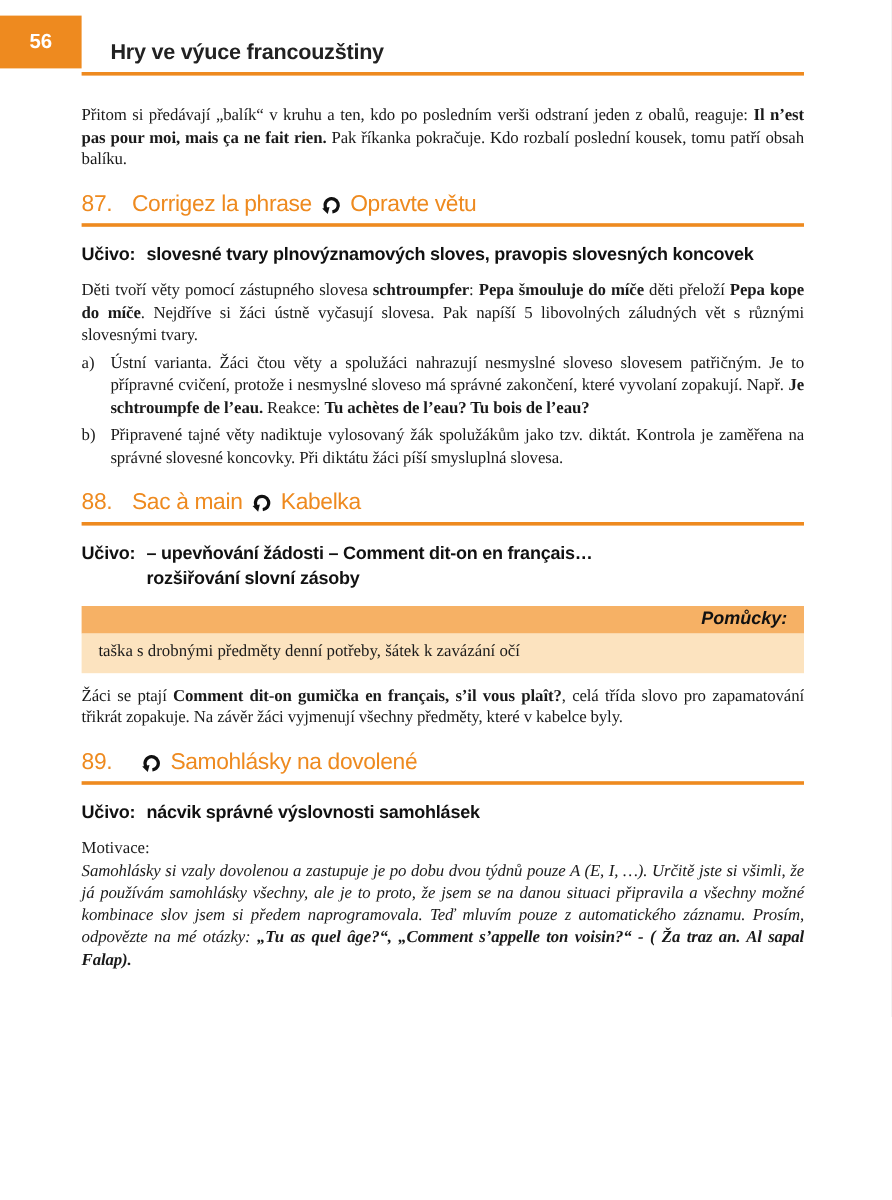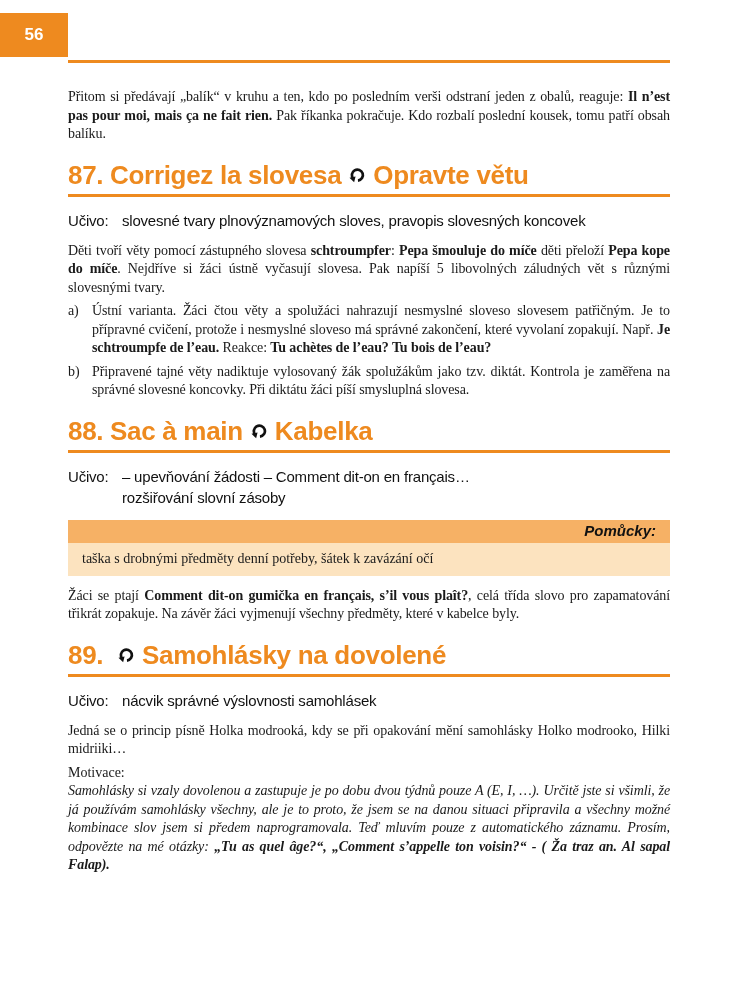--- a/index.html
+++ b/index.html
@@ -26,30 +26,30 @@
   .content{position:absolute;left:68px;top:88px;width:602px;}
 
   p.body{margin:0 0 5px;font-size:14px;line-height:18.5px;text-align:justify;letter-spacing:-0.1px;}
   .body b, .li-t b, .pomucky-body b{font-weight:bold;}
 
   h2.game-heading{
     display:flex;align-items:baseline;
     margin:17px 0 0;padding-bottom:5px;
     border-bottom:3px solid var(--accent);
     color:var(--accent);
-    font-family:"Liberation Sans",sans-serif;font-size:26px;font-weight:bold;
+    font-family:"Liberation Sans",sans-serif;font-size:19px;font-weight:normal;
     letter-spacing:-0.3px;line-height:1.08;
   }
   .g-num{width:42px;flex:none;}
   .g-arrow{color:#111;margin:0 8px;align-self:center;display:flex;}
   .g-arrow svg{display:block;}
 
   .ucivo{
     display:flex;margin:13px 0 11px;
-    font-family:"Liberation Sans",sans-serif;font-weight:normal;font-size:15px;
+    font-family:"Liberation Sans",sans-serif;font-weight:bold;font-size:15px;
     line-height:21px;letter-spacing:-0.2px;color:#111;
   }
   .u-label{width:54px;flex:none;}
   .u-lines{flex:1;}
 
   .li{display:flex;margin:0 0 5px;font-size:14px;line-height:18.5px;letter-spacing:-0.1px;}
   .li-m{width:24px;flex:none;}
   .li-t{flex:1;text-align:justify;}
 
   .pomucky{margin:12px 0 11px;}
@@ -64,30 +64,31 @@
   p.body.no-top{margin-top:0;font-style:italic;}
 </style>
 </head>
 <body>
 
 <div class="page">
 
   <div class="pagenum-badge">
     <span>56</span>
   </div>
+  <div class="header-title">Hry ve výuce francouzštiny</div>
   <div class="header-rule"></div>
 
   <div class="content">
 
     <p class="body"><span>Přitom si předávají „balík“ v kruhu a ten, kdo po posledním verši odstraní jeden z obalů, reaguje: </span><b>Il n’est pas pour moi, mais ça ne fait rien.</b><span> Pak říkanka pokračuje. Kdo rozbalí poslední kousek, tomu patří obsah balíku.</span></p>
 
     <section>
       <h2 class="game-heading">
         <span class="g-num">87.</span>
-        <span class="g-fr">Corrigez la slovesa</span>
+        <span class="g-fr">Corrigez la phrase</span>
         <span class="g-arrow">
           <svg width="16" height="16" viewBox="0 0 20 20" aria-hidden="true">
             <path d="M5.4 14.8 A 6.9 6.9 0 1 1 11.2 17" fill="none" stroke="currentColor" stroke-width="3.4"></path>
             <path d="M8.2 11.8 L0.6 13.4 L6.4 19.2 Z" fill="currentColor"></path>
           </svg>
         </span>
         <span class="g-cz">Opravte větu</span>
       </h2>
       <div class="ucivo">
         <span class="u-label">Učivo:</span>
@@ -142,19 +143,18 @@
           </svg>
         </span>
         <span class="g-cz">Samohlásky na dovolené</span>
       </h2>
       <div class="ucivo">
         <span class="u-label">Učivo:</span>
         <div class="u-lines">
           <div>nácvik správné výslovnosti samohlásek</div>
         </div>
       </div>
-      <p class="body"><span>Jedná se o princip písně Holka modrooká, kdy se při opakování mění samohlásky Holko modrooko, Hilki midriiki…</span></p>
       <div class="motivace-line">Motivace:</div>
       <p class="body no-top"><span>Samohlásky si vzaly dovolenou a zastupuje je po dobu dvou týdnů pouze A (E, I, …). Určitě jste si všimli, že já používám samohlásky všechny, ale je to proto, že jsem se na danou situaci připravila a všechny možné kombinace slov jsem si předem naprogramovala. Teď mluvím pouze z automatického záznamu. Prosím, odpovězte na mé otázky: </span><b>„Tu as quel âge?“, „Comment s’appelle ton voisin?“ - ( Ža traz an. Al sapal Falap).</b></p>
     </section>
 
   </div>
 </div>
 
 </body></html>

